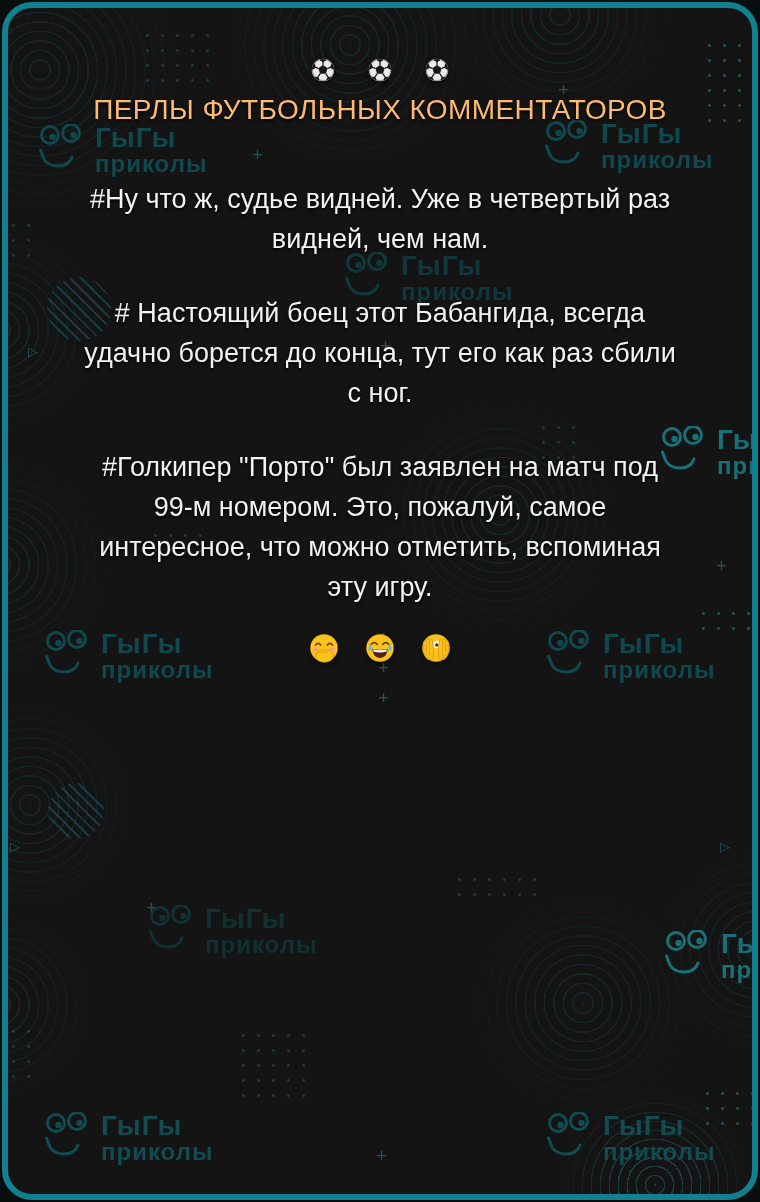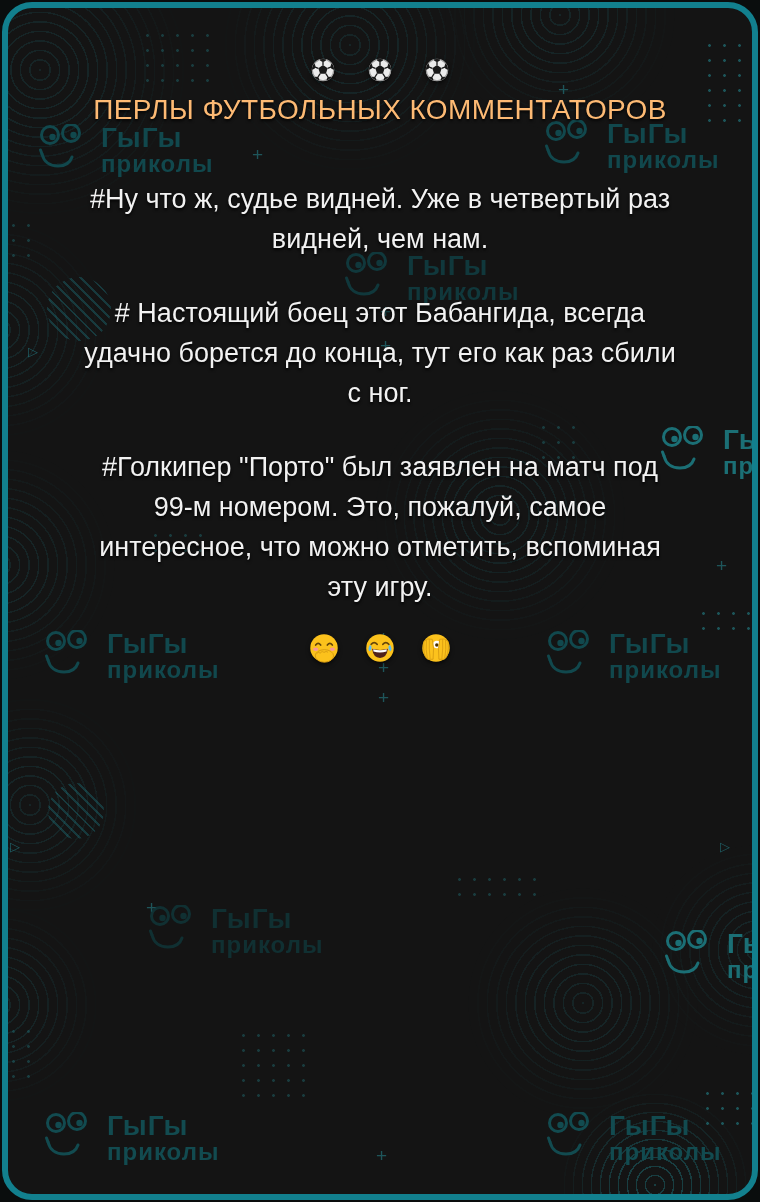--- a/index.html
+++ b/index.html
@@ -27,21 +27,21 @@
     background-image:radial-gradient(rgba(36,150,160,.55) 1.3px, transparent 1.5px);
     background-size:15px 15px;
   }
   .dots.bright{opacity:.9;}
   .hatch{
     position:absolute;border-radius:50%;
     background:repeating-linear-gradient(45deg, rgba(30,128,138,.35) 0 2px, transparent 2px 7.5px);
   }
   .plus{position:absolute;color:rgba(40,150,160,.5);font-size:19px;line-height:1;}
   .tri{position:absolute;color:rgba(40,150,160,.55);font-size:13px;line-height:1;}
-  .wm{position:absolute;display:flex;gap:9px;align-items:flex-start;justify-content:center;}
+  .wm{position:absolute;display:flex;gap:3px;align-items:flex-start;justify-content:center;}
   .wm svg{display:block;flex:none;}
   .wm-text{line-height:1;text-align:left;}
   .wm-brand{font-size:28px;font-weight:700;letter-spacing:1px;}
   .wm-sub{font-size:24px;font-weight:700;letter-spacing:1px;margin-top:16px;}
   
   .content{position:relative;z-index:2;padding:50px 32px 0;text-align:center;color:#f2f2f2;}
   .icons-row{display:flex;justify-content:center;gap:33px;height:24px;}
   .icons-row .icon{display:inline-flex;filter:drop-shadow(0 2px 2px rgba(0,0,0,.6));}
   h1.title{
     margin:11px 0 0;font-size:28px;line-height:34px;font-weight:400;

